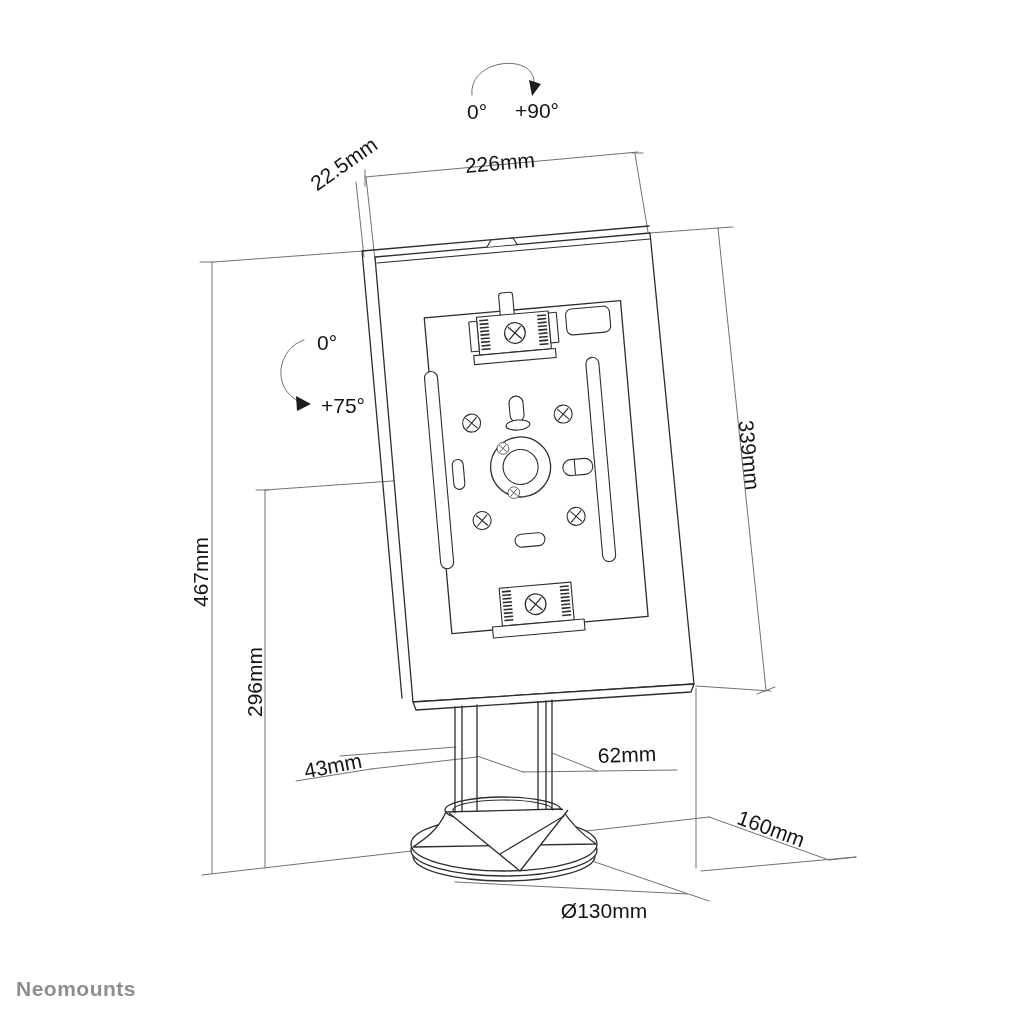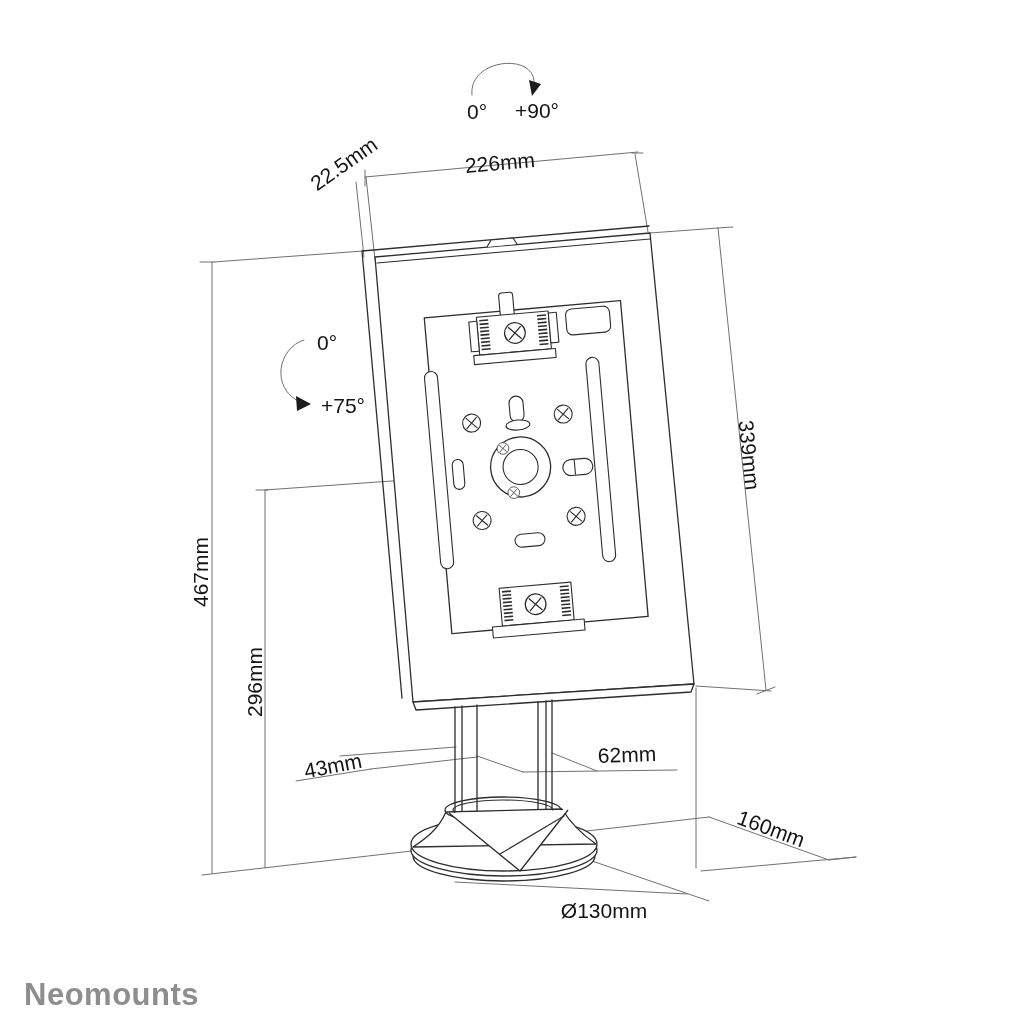--- a/index.html
+++ b/index.html
@@ -10,21 +10,21 @@
   svg{position:absolute;left:0;top:0;}
   .part{fill:none;stroke:#2d2d2d;stroke-width:1.3;stroke-linejoin:round;stroke-linecap:round;}
   .partfill{fill:#ffffff;stroke:#2d2d2d;stroke-width:1.3;stroke-linejoin:round;}
   .detail{fill:none;stroke:#2d2d2d;stroke-width:1.1;stroke-linejoin:round;stroke-linecap:round;}
   .detailfill{fill:#ffffff;stroke:#2d2d2d;stroke-width:1.1;stroke-linejoin:round;}
   .dim{fill:none;stroke:#707070;stroke-width:1;stroke-linecap:round;}
   .dimtext{fill:#141414;font-size:21px;}
   .arrowhead{fill:#1c1c1c;stroke:none;}
   .serr{stroke:#2d2d2d;stroke-width:9;stroke-dasharray:1.6 2.0;fill:none;}
   .logo{
-    position:absolute;left:24px;top:977px;font-size:31px;font-weight:bold;
+    position:absolute;left:16px;top:977px;font-size:21px;font-weight:bold;
     color:#8e8e8e;letter-spacing:0.5px;
   }
 </style>
 </head>
 <body>
 
 <div class="canvas">
   <svg width="1024" height="1024" viewBox="0 0 1024 1024">
 
     <defs>

